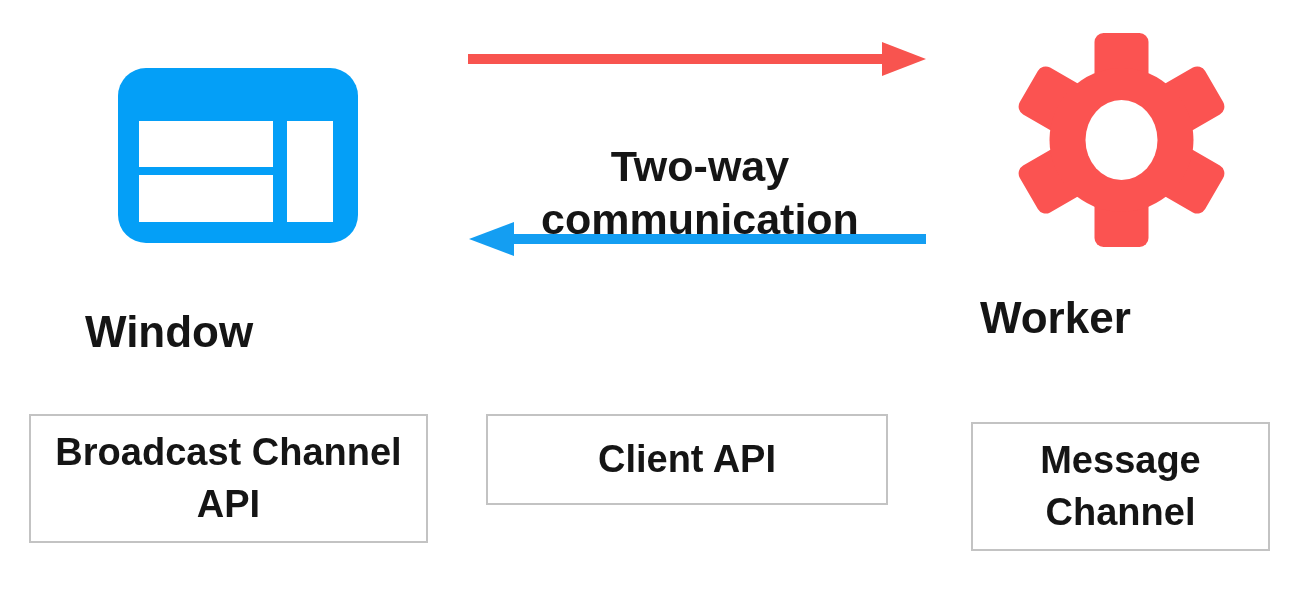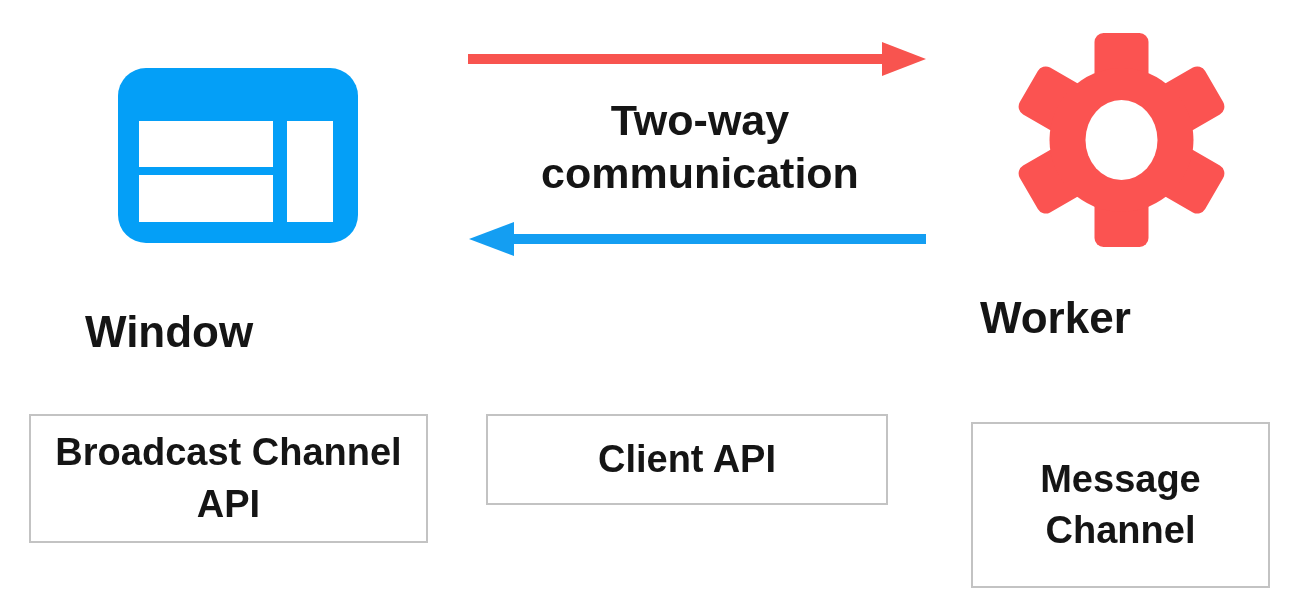--- a/index.html
+++ b/index.html
@@ -24,20 +24,21 @@
     line-height: 1.2;
     color: var(--text, #151515);
   }
 
   .connection-label {
     font-size: 43px;
     font-weight: 700;
     text-align: center;
     line-height: 53px;
     color: var(--text, #151515);
+    margin-top: 46px;
   }
 
   .api-box {
     box-sizing: border-box;
     background: var(--box_background, #fff);
     border: 2px solid var(--box_border, #c3c3c3);
     display: flex;
     align-items: center;
     justify-content: center;
     text-align: center;
@@ -97,17 +98,17 @@
   <div class="abs node-label" style="left:980px; top:292px; width:300px;">Worker</div>
 
   <div class="abs api-box" style="left:29px; top:414px; width:399px; height:129px;">
     <div class="api-box-label">Broadcast Channel API</div>
   </div>
 
   <div class="abs api-box" style="left:486px; top:414px; width:402px; height:91px;">
     <div class="api-box-label">Client API</div>
   </div>
 
-  <div class="abs api-box" style="left:971px; top:422px; width:299px; height:166px;text-align:center;">
+  <div class="abs api-box" style="left:971px; top:422px; width:299px; height:129px;text-align:center;">
     <div class="api-box-label">Message Channel</div>
   </div>
 
 </div>
 
 </body></html>

